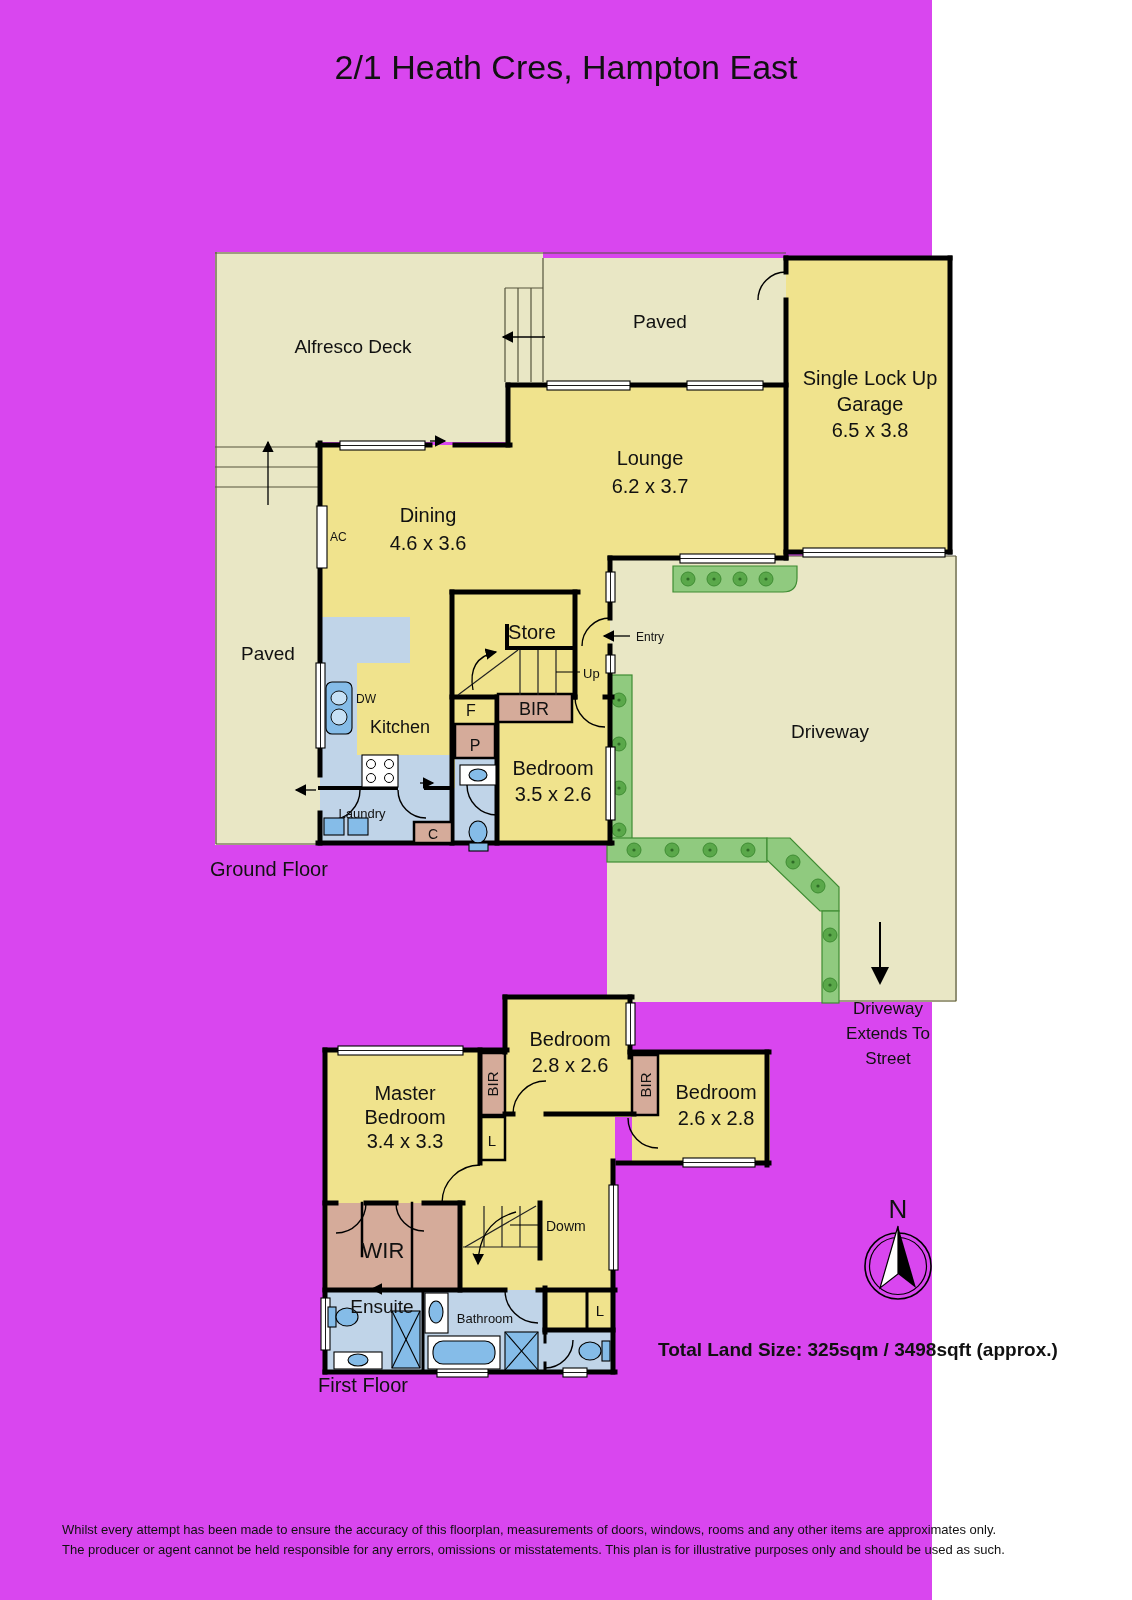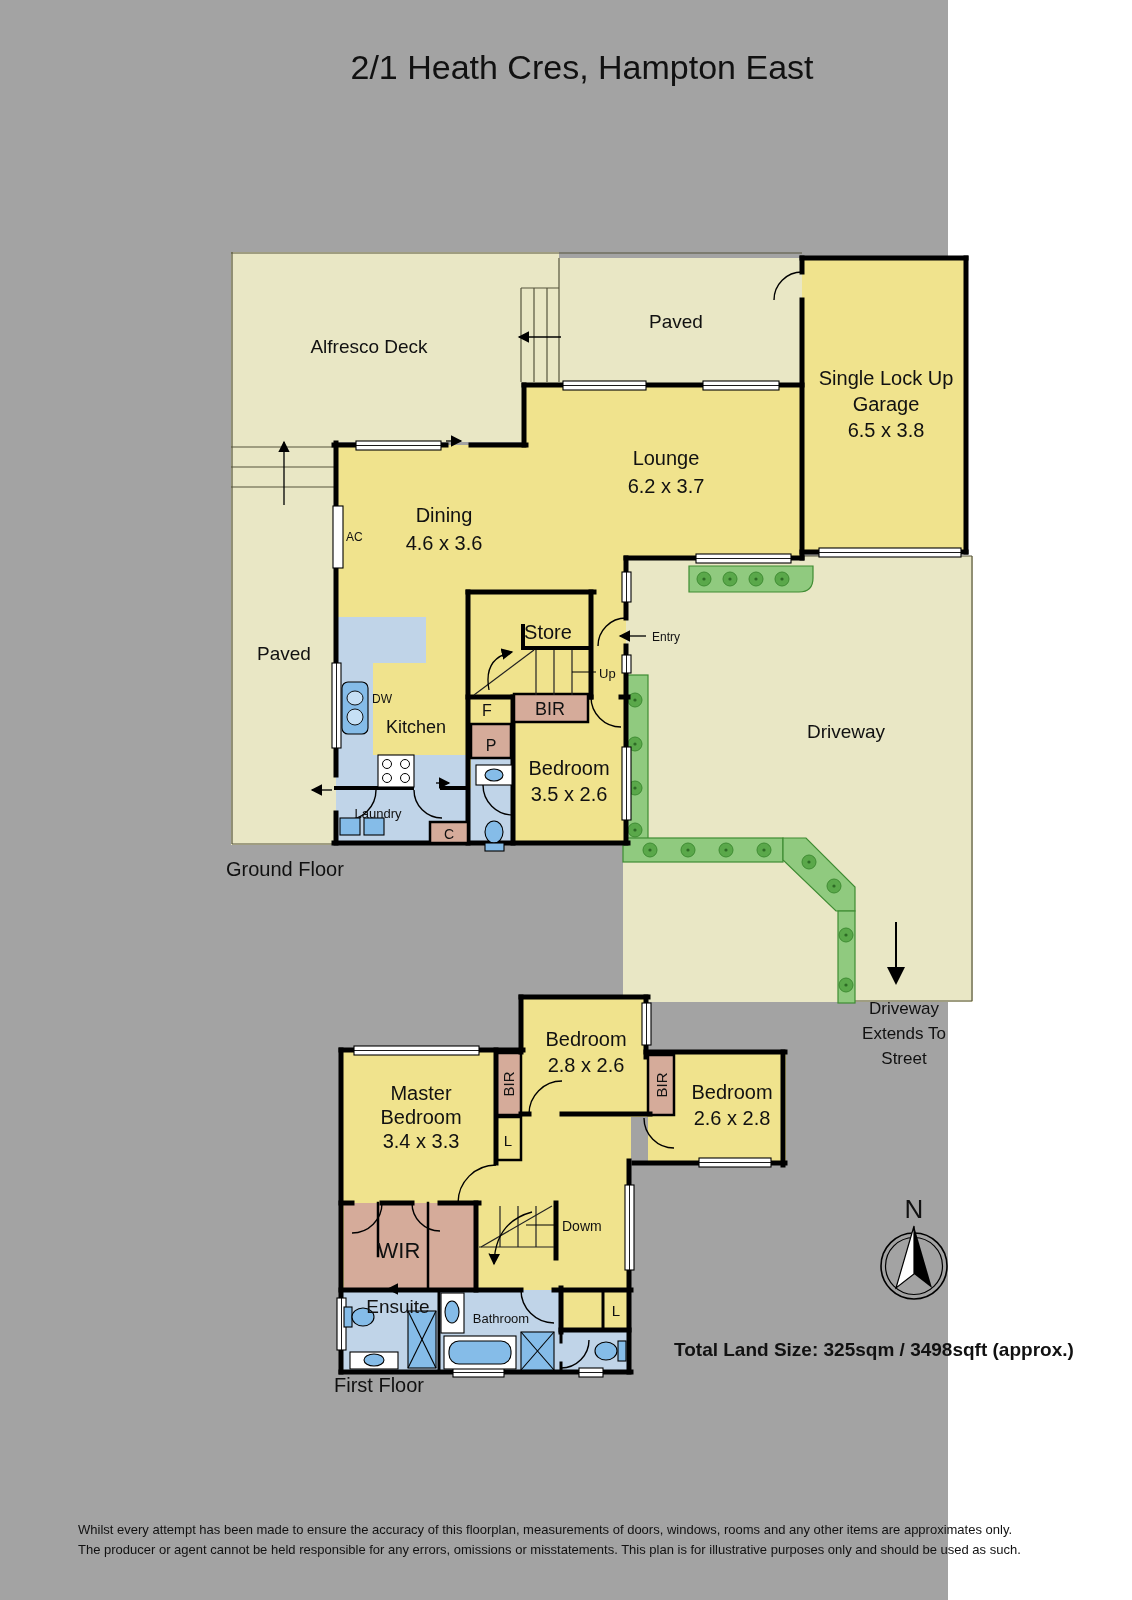--- a/index.html
+++ b/index.html
@@ -1,16 +1,16 @@
 <!DOCTYPE html>
 <html><head>
 <meta charset="utf-8">
 <style>
   html,body{margin:0;padding:0;background:#fff;}
-  .page{width:932px;height:1600px;position:relative;background:#a3a3a3;padding-left:16px;}
+  .page{width:932px;height:1600px;position:relative;background:#d946ef;}
   svg text{font-family:"Liberation Sans", sans-serif;fill:#111;}.f12{font-size:12px}.f13{font-size:13px}.f14{font-size:14px}
   .f15{font-size:15px}.f16{font-size:16px}.f17{font-size:17px}.f18{font-size:18px}
   .f19{font-size:19px}.f20{font-size:20px}.f22{font-size:22px}.f26{font-size:26px}
   .f34{font-size:34px}
   .bold{font-weight:bold}
   .w5{stroke:#000;stroke-width:5;stroke-linecap:square}
   .w4{stroke:#000;stroke-width:4;stroke-linecap:square}
   .w3{stroke:#000;stroke-width:3;stroke-linecap:square}
   .w25{stroke:#000;stroke-width:2.5;stroke-linecap:square}
   .t1{stroke:#56553d;stroke-width:1.2;fill:none}

